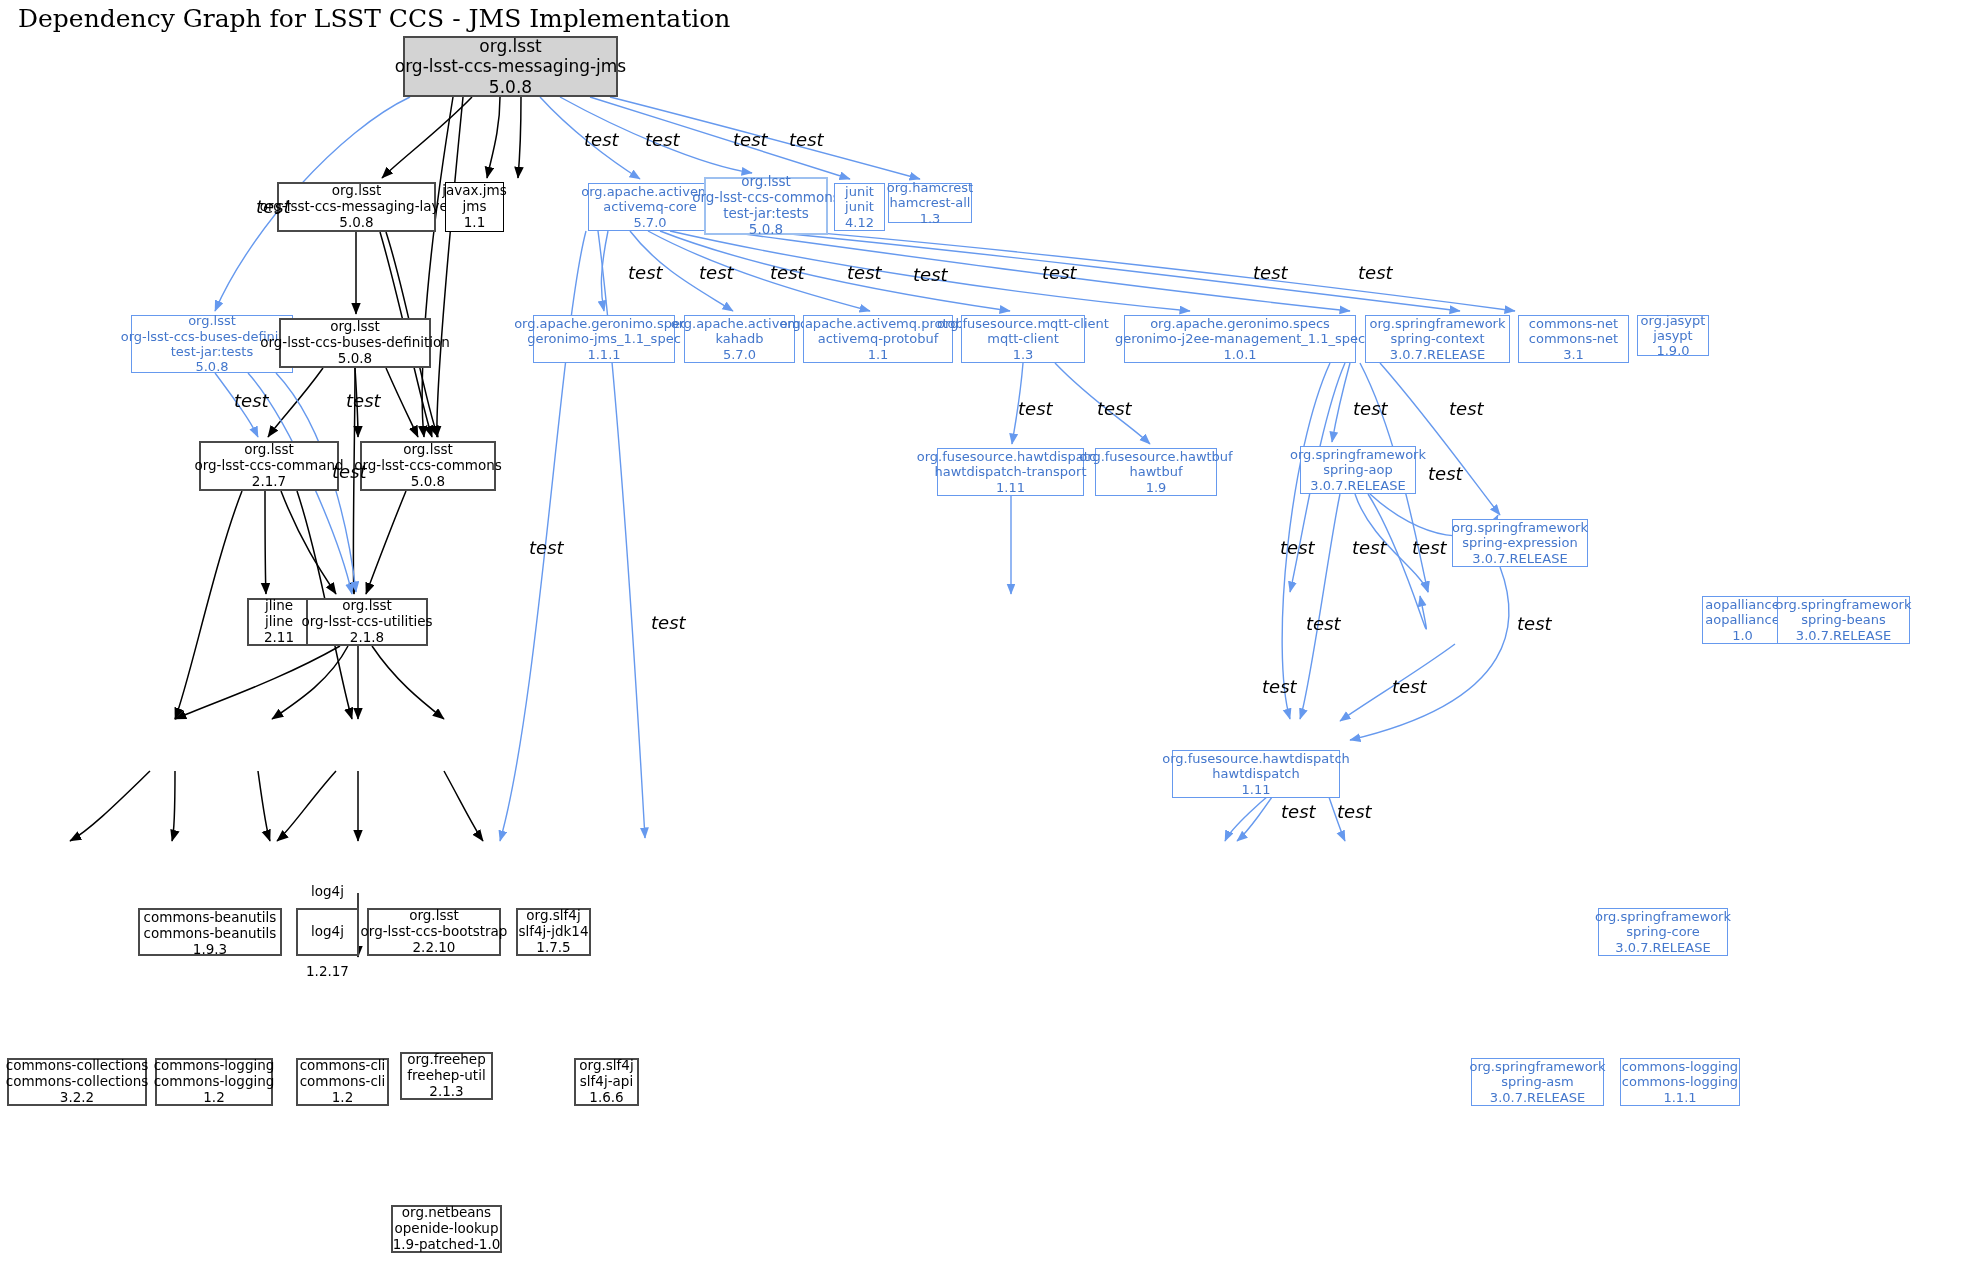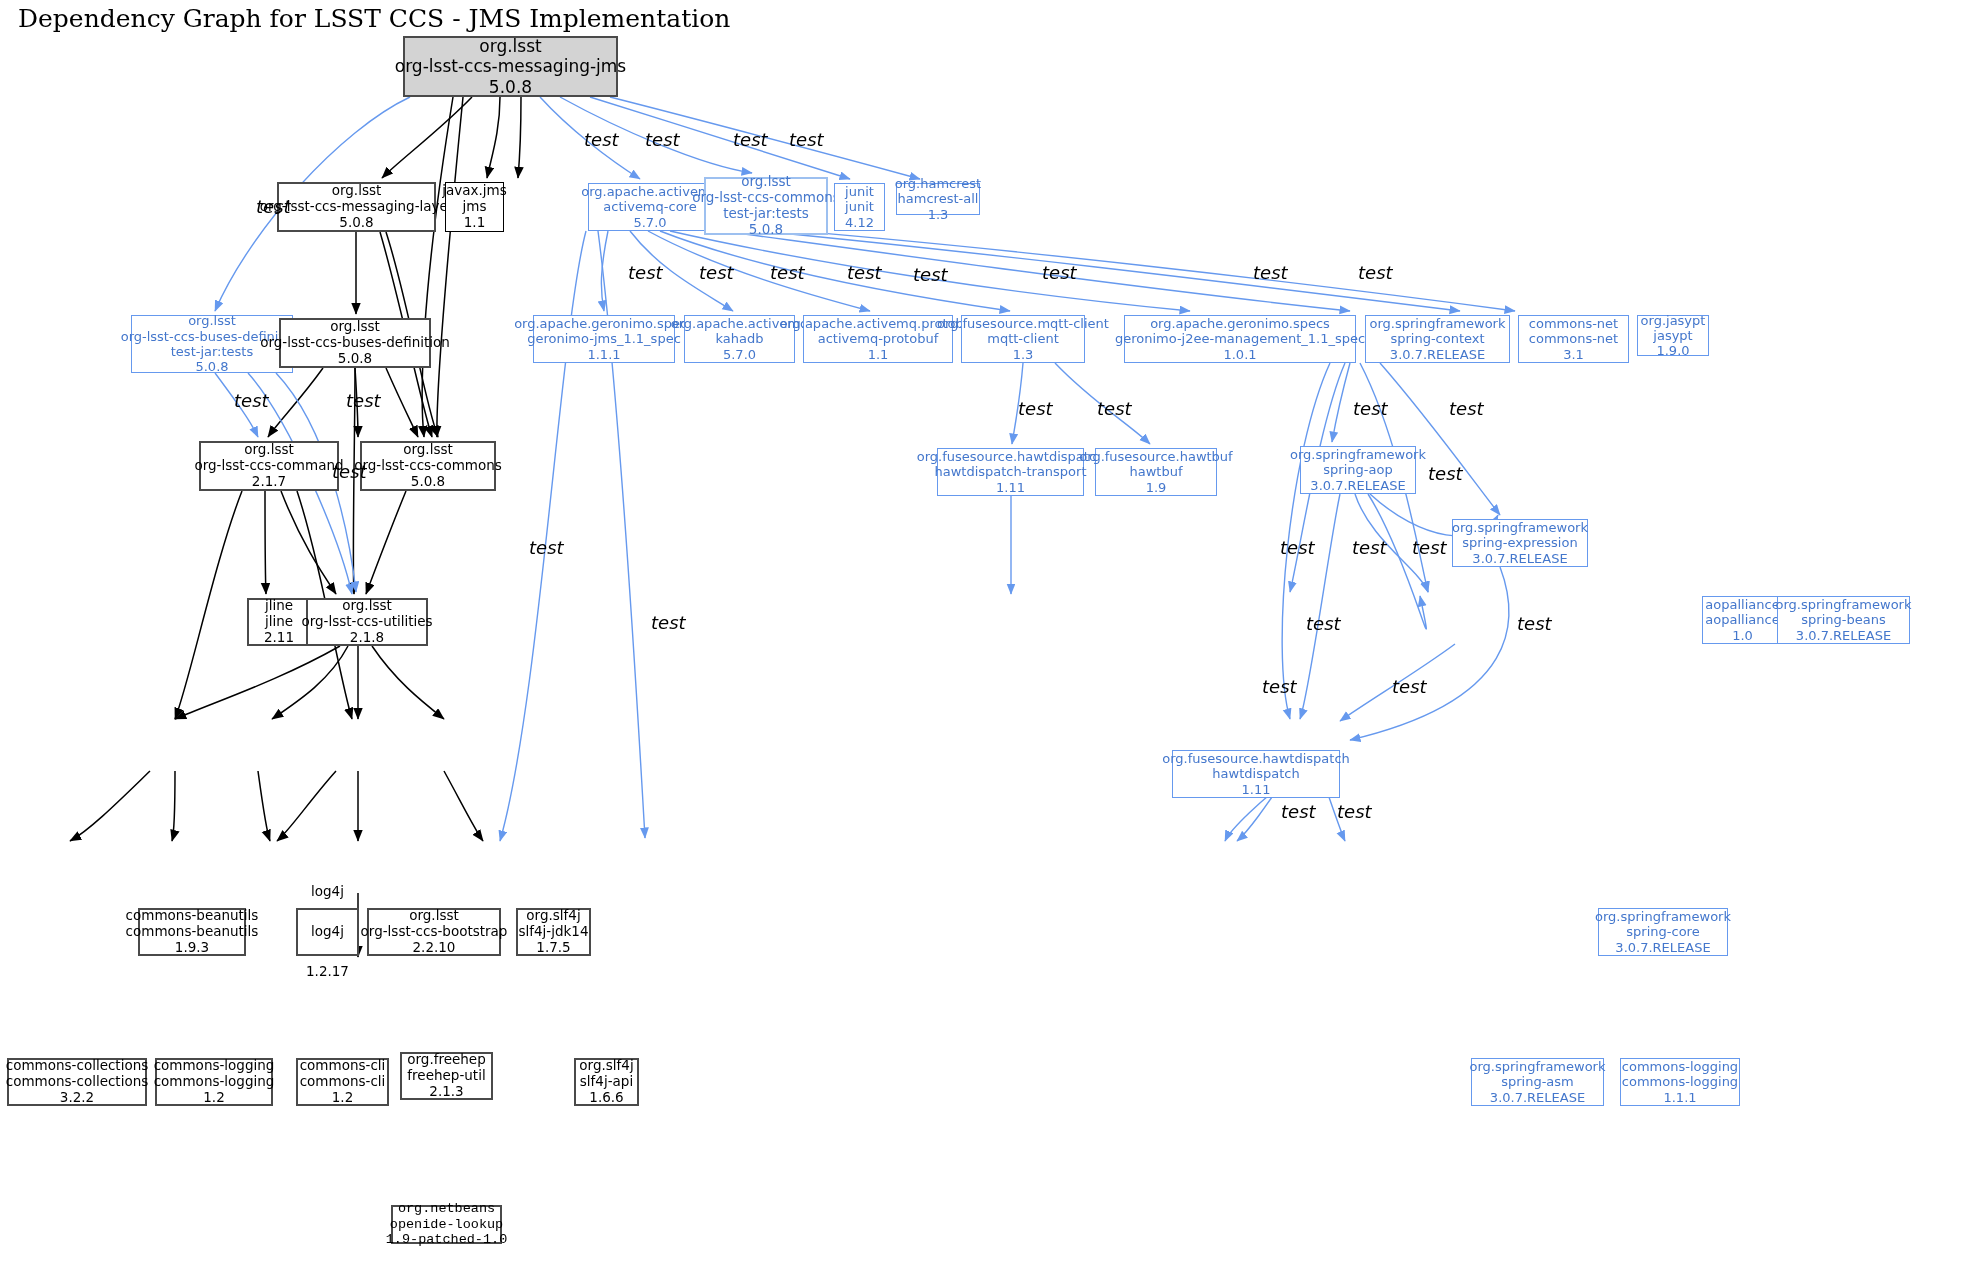--- a/index.html
+++ b/index.html
@@ -132,21 +132,21 @@
   <span class="l">test-jar:tests</span>
   <span class="l">5.0.8</span>
 </div>
 
 <div class="node n-blue" style="left:834px;top:183px;width:51px;height:48px;">
   <span class="l">junit</span>
   <span class="l">junit</span>
   <span class="l">4.12</span>
 </div>
 
-<div class="node n-blue" style="left:888px;top:183px;width:84px;height:32px;margin-left:8px;">
+<div class="node n-blue" style="left:888px;top:183px;width:84px;height:40px;">
   <span class="l">org.hamcrest</span>
   <span class="l">hamcrest-all</span>
   <span class="l">1.3</span>
 </div>
 
 <div class="node n-blue" style="left:131px;top:315px;width:162px;height:58px;">
   <span class="l">org.lsst</span>
   <span class="l">org-lsst-ccs-buses-definition</span>
   <span class="l">test-jar:tests</span>
   <span class="l">5.0.8</span>
@@ -271,21 +271,21 @@
   <span class="l">hawtdispatch</span>
   <span class="l">1.11</span>
 </div>
 
 <div class="node n-blue" style="left:1598px;top:908px;width:130px;height:48px;">
   <span class="l">org.springframework</span>
   <span class="l">spring-core</span>
   <span class="l">3.0.7.RELEASE</span>
 </div>
 
-<div class="node n-thick" style="left:138px;top:908px;width:108px;height:48px;">
+<div class="node n-thick" style="left:138px;top:908px;width:144px;height:48px;justify-content:space-between;">
   <span class="l">commons-beanutils</span>
   <span class="l">commons-beanutils</span>
   <span class="l">1.9.3</span>
 </div>
 
 <div class="node n-thick" style="left:296px;top:908px;width:63px;height:48px;gap:24px;">
   <span class="l">log4j</span>
   <span class="l">log4j</span>
   <span class="l">1.2.17</span>
 </div>
@@ -337,21 +337,21 @@
   <span class="l">spring-asm</span>
   <span class="l">3.0.7.RELEASE</span>
 </div>
 
 <div class="node n-blue" style="left:1620px;top:1058px;width:120px;height:48px;">
   <span class="l">commons-logging</span>
   <span class="l">commons-logging</span>
   <span class="l">1.1.1</span>
 </div>
 
-<div class="node n-thick" style="left:391px;top:1205px;width:111px;height:39px;font-family:Liberation Mono, monospace;">
+<div class="node n-thick" style="left:391px;top:1205px;width:111px;height:48px;">
   <span class="l">org.netbeans</span>
   <span class="l">openide-lookup</span>
   <span class="l">1.9-patched-1.0</span>
 </div>
 
 <div id="edge-labels">
     <span class="elabel" style="left: 256px; top: 196px;">test</span>
     <span class="elabel" style="left: 584px; top: 129px;">test</span>
     <span class="elabel" style="left: 645px; top: 129px;">test</span>
     <span class="elabel" style="left: 733px; top: 129px;">test</span>

